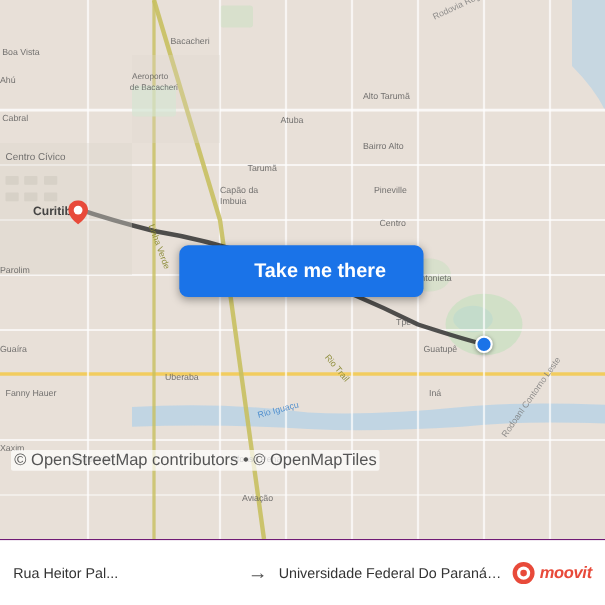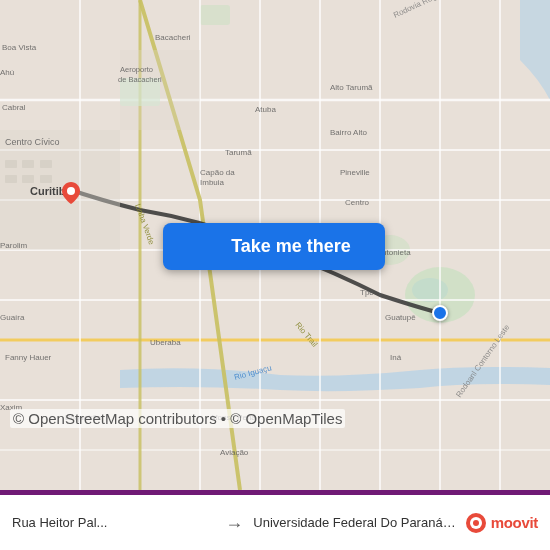--- a/index.html
+++ b/index.html
@@ -50,21 +50,21 @@
     }
 
     
     #bottom-bar {
       position: absolute;
       bottom: 0;
       left: 0;
       width: 550px;
       height: 60px;
       background: white;
-      border-top: 5px solid #701a75;
+      border-top: 1px solid #701a75;
       display: flex;
       align-items: center;
       justify-content: space-between;
       padding: 0 12px;
       z-index: 20;
     }
 
     .bottom-location {
       display: flex;
       flex-direction: column;
@@ -86,20 +86,21 @@
       color: #555;
       padding: 0 10px;
       flex-shrink: 0;
     }
 
     #moovit-logo {
       display: flex;
       align-items: center;
       flex-shrink: 0;
       margin-left: 8px;
+      font-style: italic;
     }
 
     .moovit-text {
       font-size: 15px;
       font-weight: bold;
       color: #e84a3a;
       letter-spacing: -0.3px;
     }
 
     

